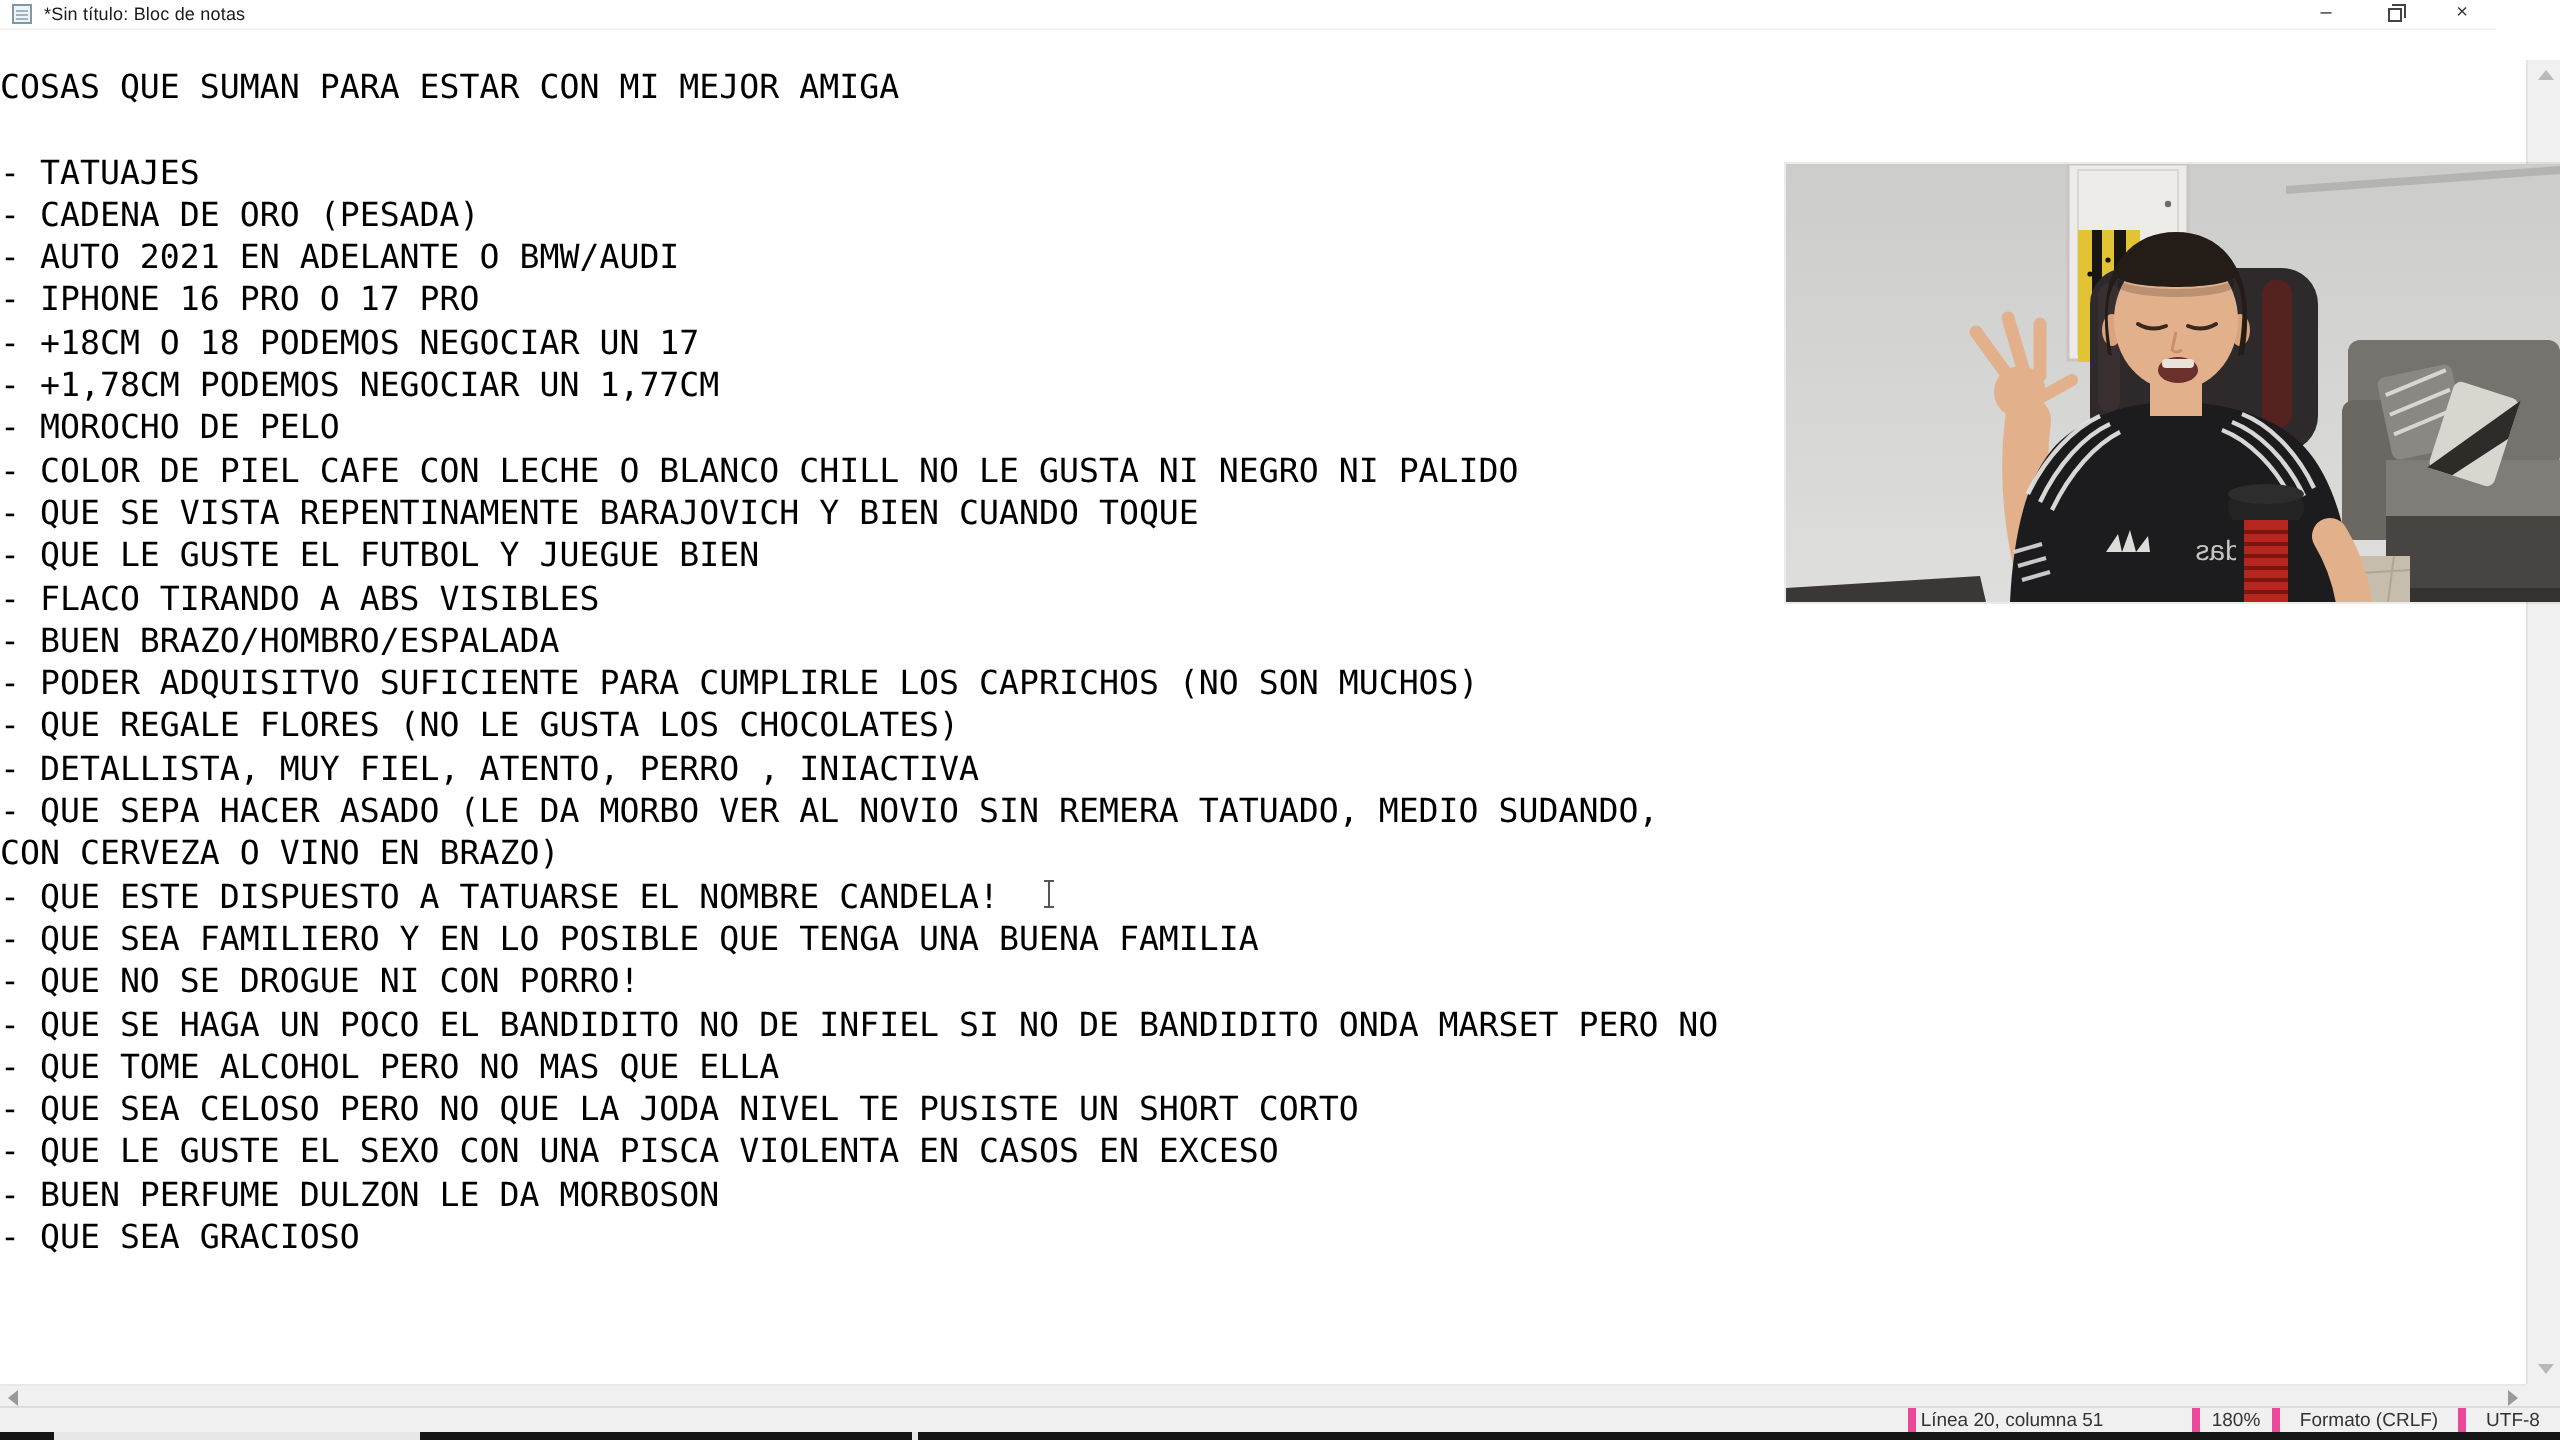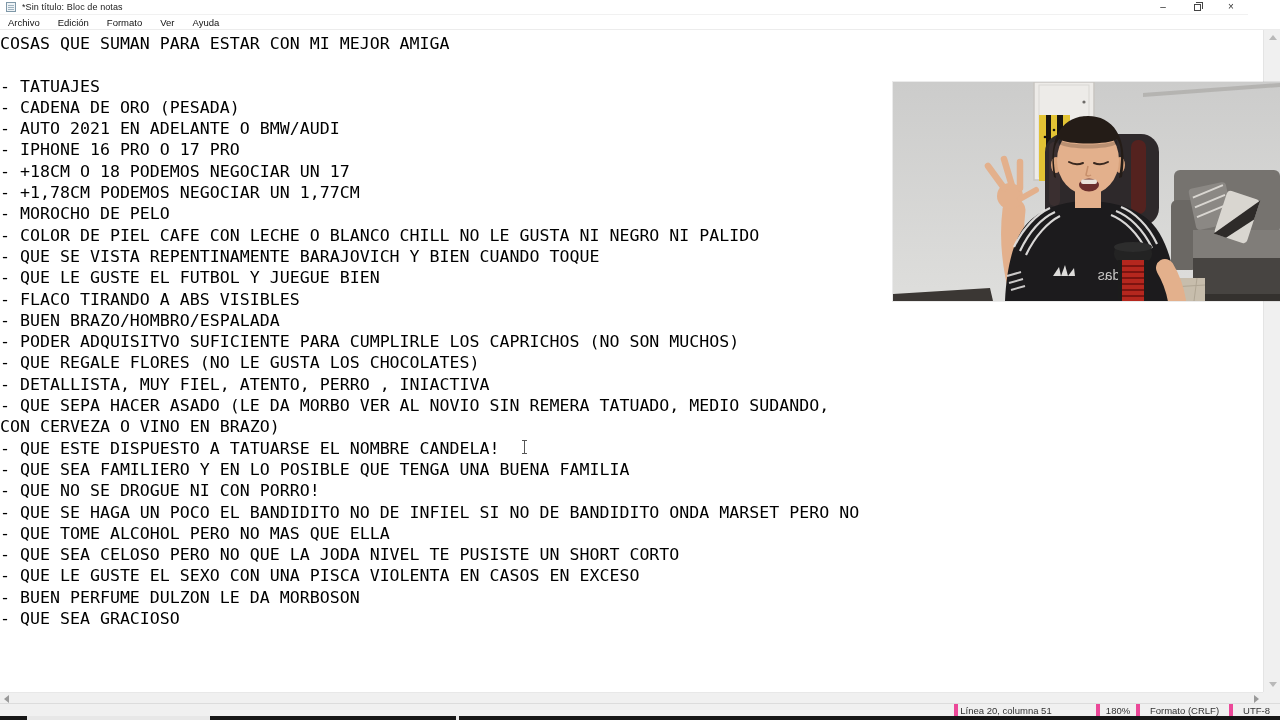--- a/index.html
+++ b/index.html
@@ -94,27 +94,20 @@
         </span>
       <span class="win-btn" id="btn-restore">
           <span class="sq"></span>
         </span>
       <span class="win-btn" id="btn-close">
           <span>×</span>
         </span>
     </div>
   </div>
 
-  <div id="menubar">
-    <span class="menu-item">Archivo</span>
-    <span class="menu-item">Edición</span>
-    <span class="menu-item">Formato</span>
-    <span class="menu-item">Ver</span>
-    <span class="menu-item">Ayuda</span>
-  </div>
 
   <div id="editor">
     <pre>COSAS QUE SUMAN PARA ESTAR CON MI MEJOR AMIGA
 
 - TATUAJES
 - CADENA DE ORO (PESADA)
 - AUTO 2021 EN ADELANTE O BMW/AUDI
 - IPHONE 16 PRO O 17 PRO
 - +18CM O 18 PODEMOS NEGOCIAR UN 17
 - +1,78CM PODEMOS NEGOCIAR UN 1,77CM

